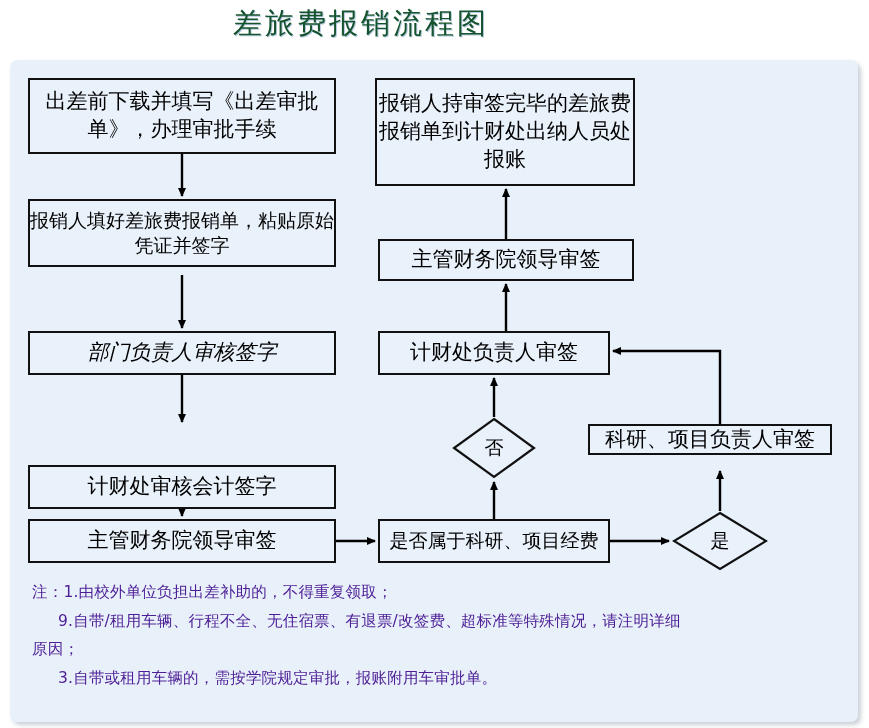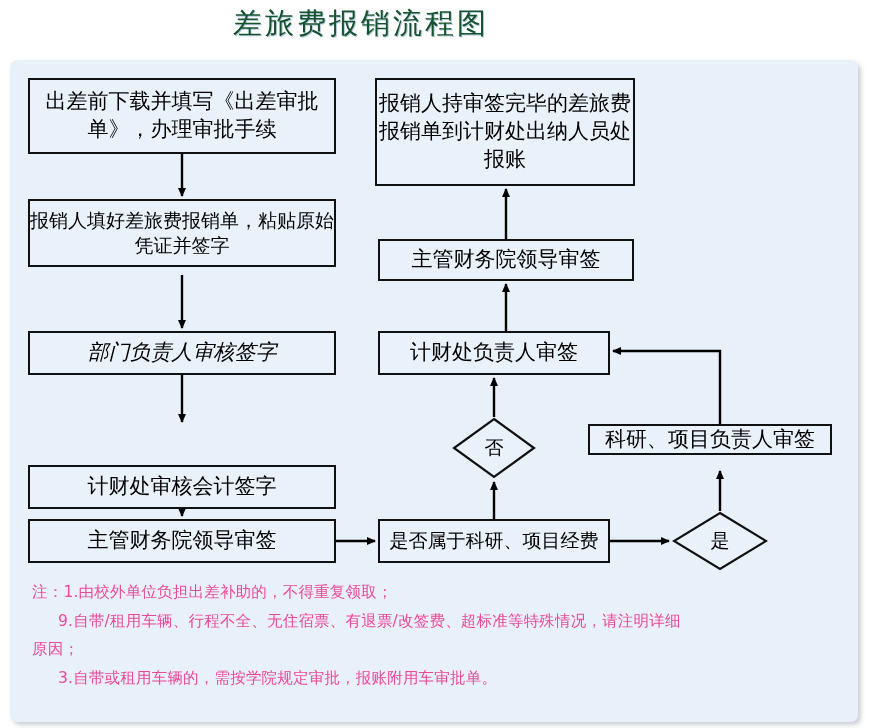--- a/index.html
+++ b/index.html
@@ -102,21 +102,21 @@
   .diamond .dlabel { position: relative; z-index: 2; }
   #d-no  { left: 452px; top: 417px; width: 84px; height: 62px; }
   #d-yes { left: 672px; top: 511px; width: 96px; height: 60px; }
 
   
   #notes {
     position: absolute;
     left: 32px;
     top: 578px;
     width: 800px;
-    color: #ec4899;
+    color: #4c1d95;
     font-family: "DejaVu Sans", "Liberation Sans", sans-serif;
     font-size: 15.5px;
     line-height: 1.85;
     letter-spacing: 0.2px;
   }
   #notes .note { white-space: pre-wrap; }
   #notes .note.indent { text-indent: 26px; }
 </style>
 </head>
 <body>

